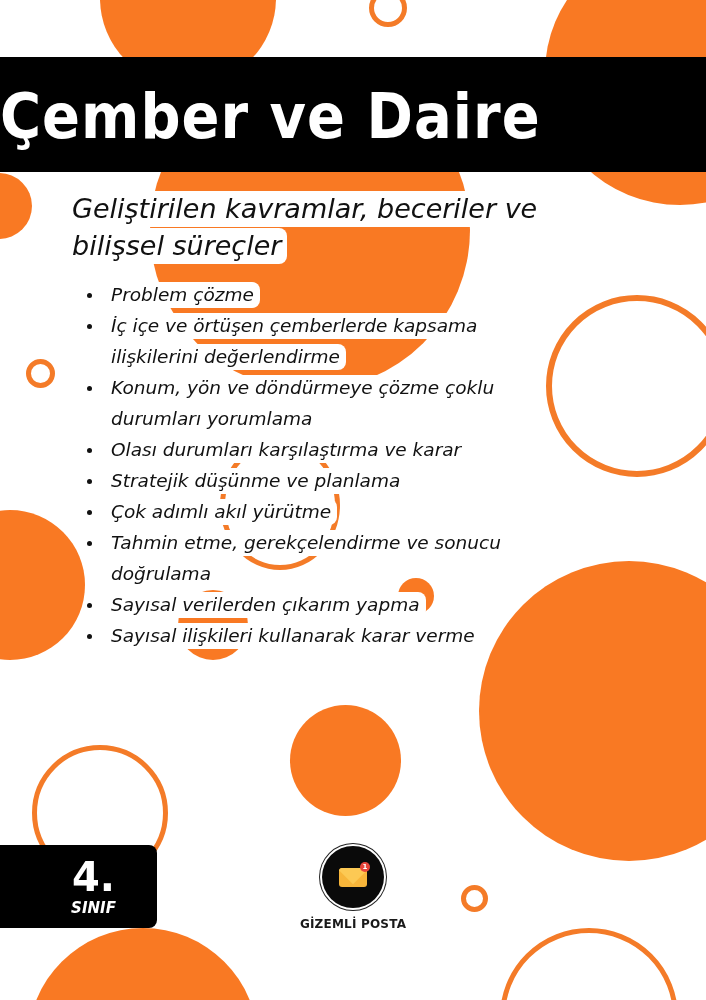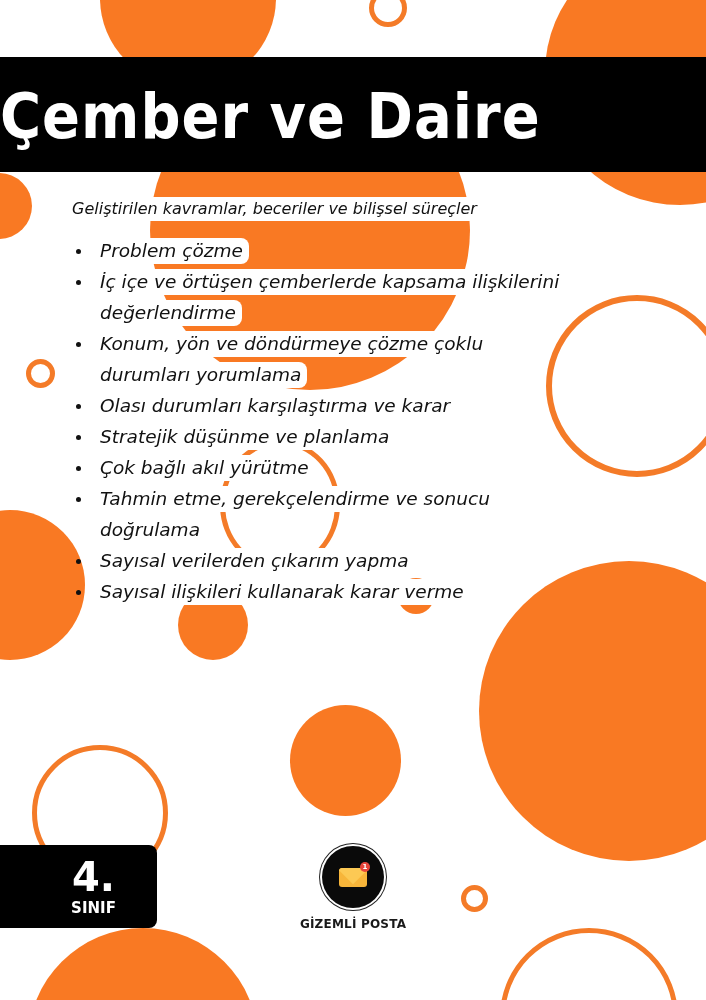--- a/index.html
+++ b/index.html
@@ -53,28 +53,28 @@
     .hl {
       background: #ffffff;
       border-radius: 8px;
       -webkit-box-decoration-break: clone;
       box-decoration-break: clone;
       padding: 2px 6px 3px 4px;
     }
     .heading {
       font-family: "DejaVu Sans", sans-serif;
       font-style: italic;
-      font-size: 16px;
+      font-size: 27px;
       line-height: 37px;
       color: #111111;
       margin: 0 0 8px 0;
     }
     .skills {
       list-style: none;
-      margin: 4px;
+      margin: 15px;
       padding: 0;
     }
     .skills li {
       position: relative;
       font-family: "DejaVu Sans", sans-serif;
       font-style: italic;
       font-size: 18.5px;
       line-height: 31px;
       color: #111111;
       padding-left: 24px;
@@ -112,20 +112,21 @@
       font-size: 40px;
       line-height: 40px;
     }
     .grade-label {
       color: #ffffff;
       font-family: "DejaVu Sans", sans-serif;
       font-weight: bold;
       font-size: 15px;
       line-height: 18px;
       margin-top: 2px;
+      font-style: italic;
     }
 
     .logo {
       position: absolute;
       left: 303px;
       top: 846px;
       width: 100px;
       z-index: 6;
       display: flex;
       flex-direction: column;
@@ -221,21 +222,21 @@
 </div>
 
 <div class="content">
   <div class="heading"><span class="hl">Geliştirilen kavramlar, beceriler ve bilişsel süreçler</span></div>
   <ul class="skills">
     <li><span class="bullet"></span><span class="hl">Problem çözme</span></li>
     <li><span class="bullet"></span><span class="hl">İç içe ve örtüşen çemberlerde kapsama ilişkilerini değerlendirme</span></li>
     <li><span class="bullet"></span><span class="hl">Konum, yön ve döndürmeye çözme çoklu durumları yorumlama</span></li>
     <li><span class="bullet"></span><span class="hl">Olası durumları karşılaştırma ve karar</span></li>
     <li><span class="bullet"></span><span class="hl">Stratejik düşünme ve planlama</span></li>
-    <li><span class="bullet"></span><span class="hl">Çok bağlı akıl yürütme</span></li>
+    <li><span class="bullet"></span><span class="hl">Çok adımlı akıl yürütme</span></li>
     <li><span class="bullet"></span><span class="hl">Tahmin etme, gerekçelendirme ve sonucu doğrulama</span></li>
     <li><span class="bullet"></span><span class="hl">Sayısal verilerden çıkarım yapma</span></li>
     <li><span class="bullet"></span><span class="hl">Sayısal ilişkileri kullanarak karar verme</span></li>
   </ul>
 </div>
 
 <div class="grade-badge">
   <div class="grade-num">4.</div>
   <div class="grade-label">SINIF</div>
 </div>

